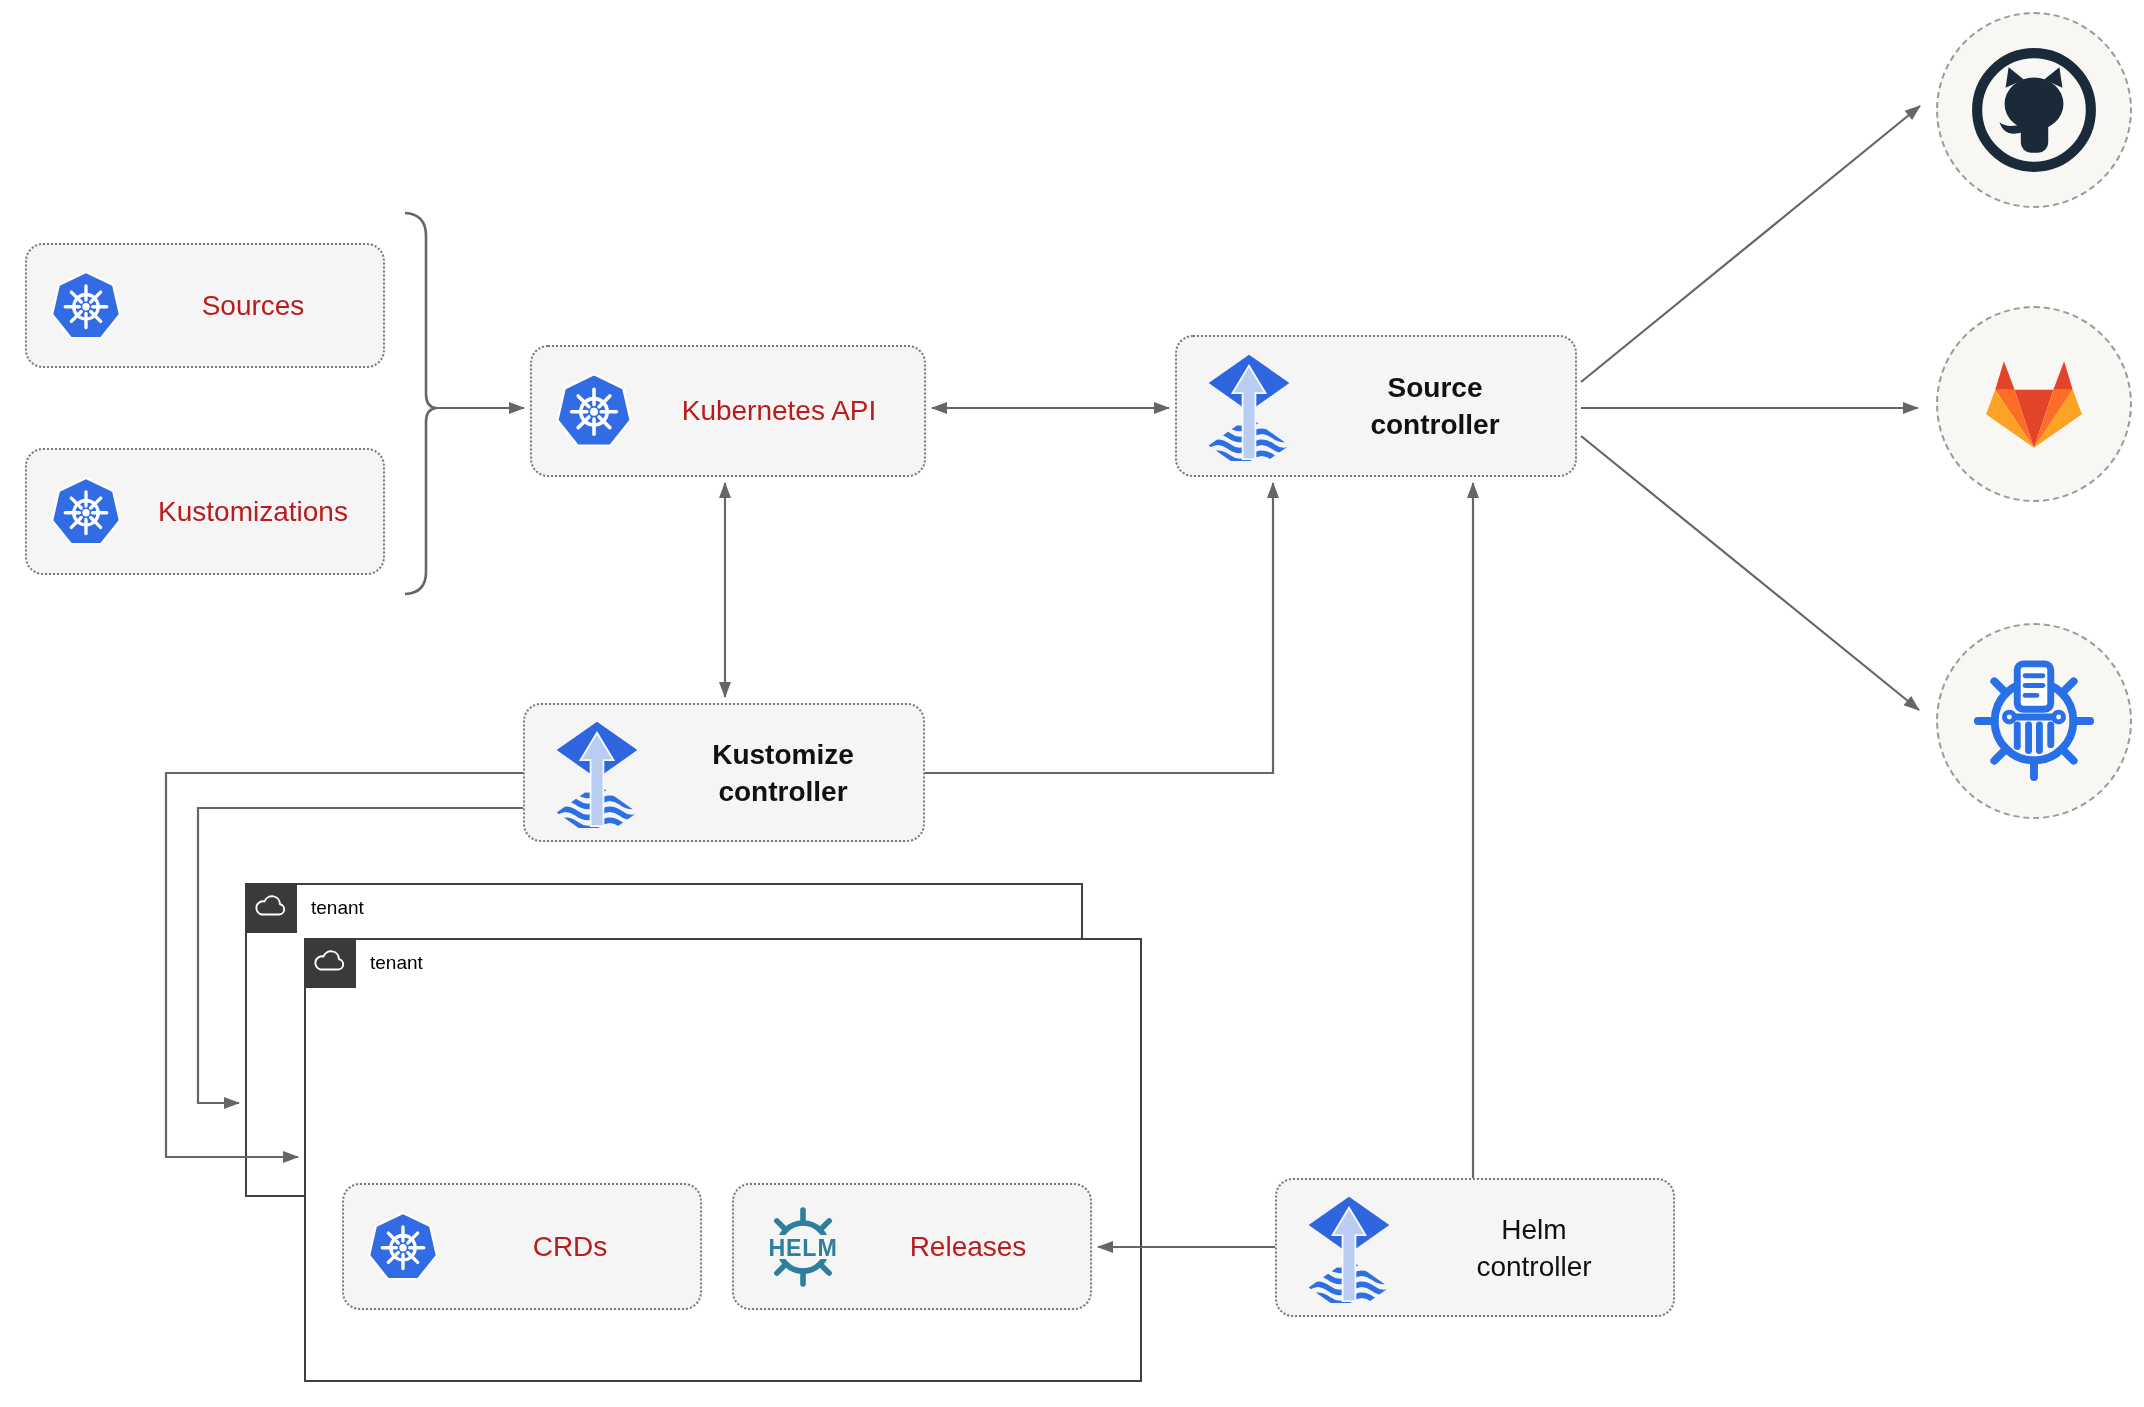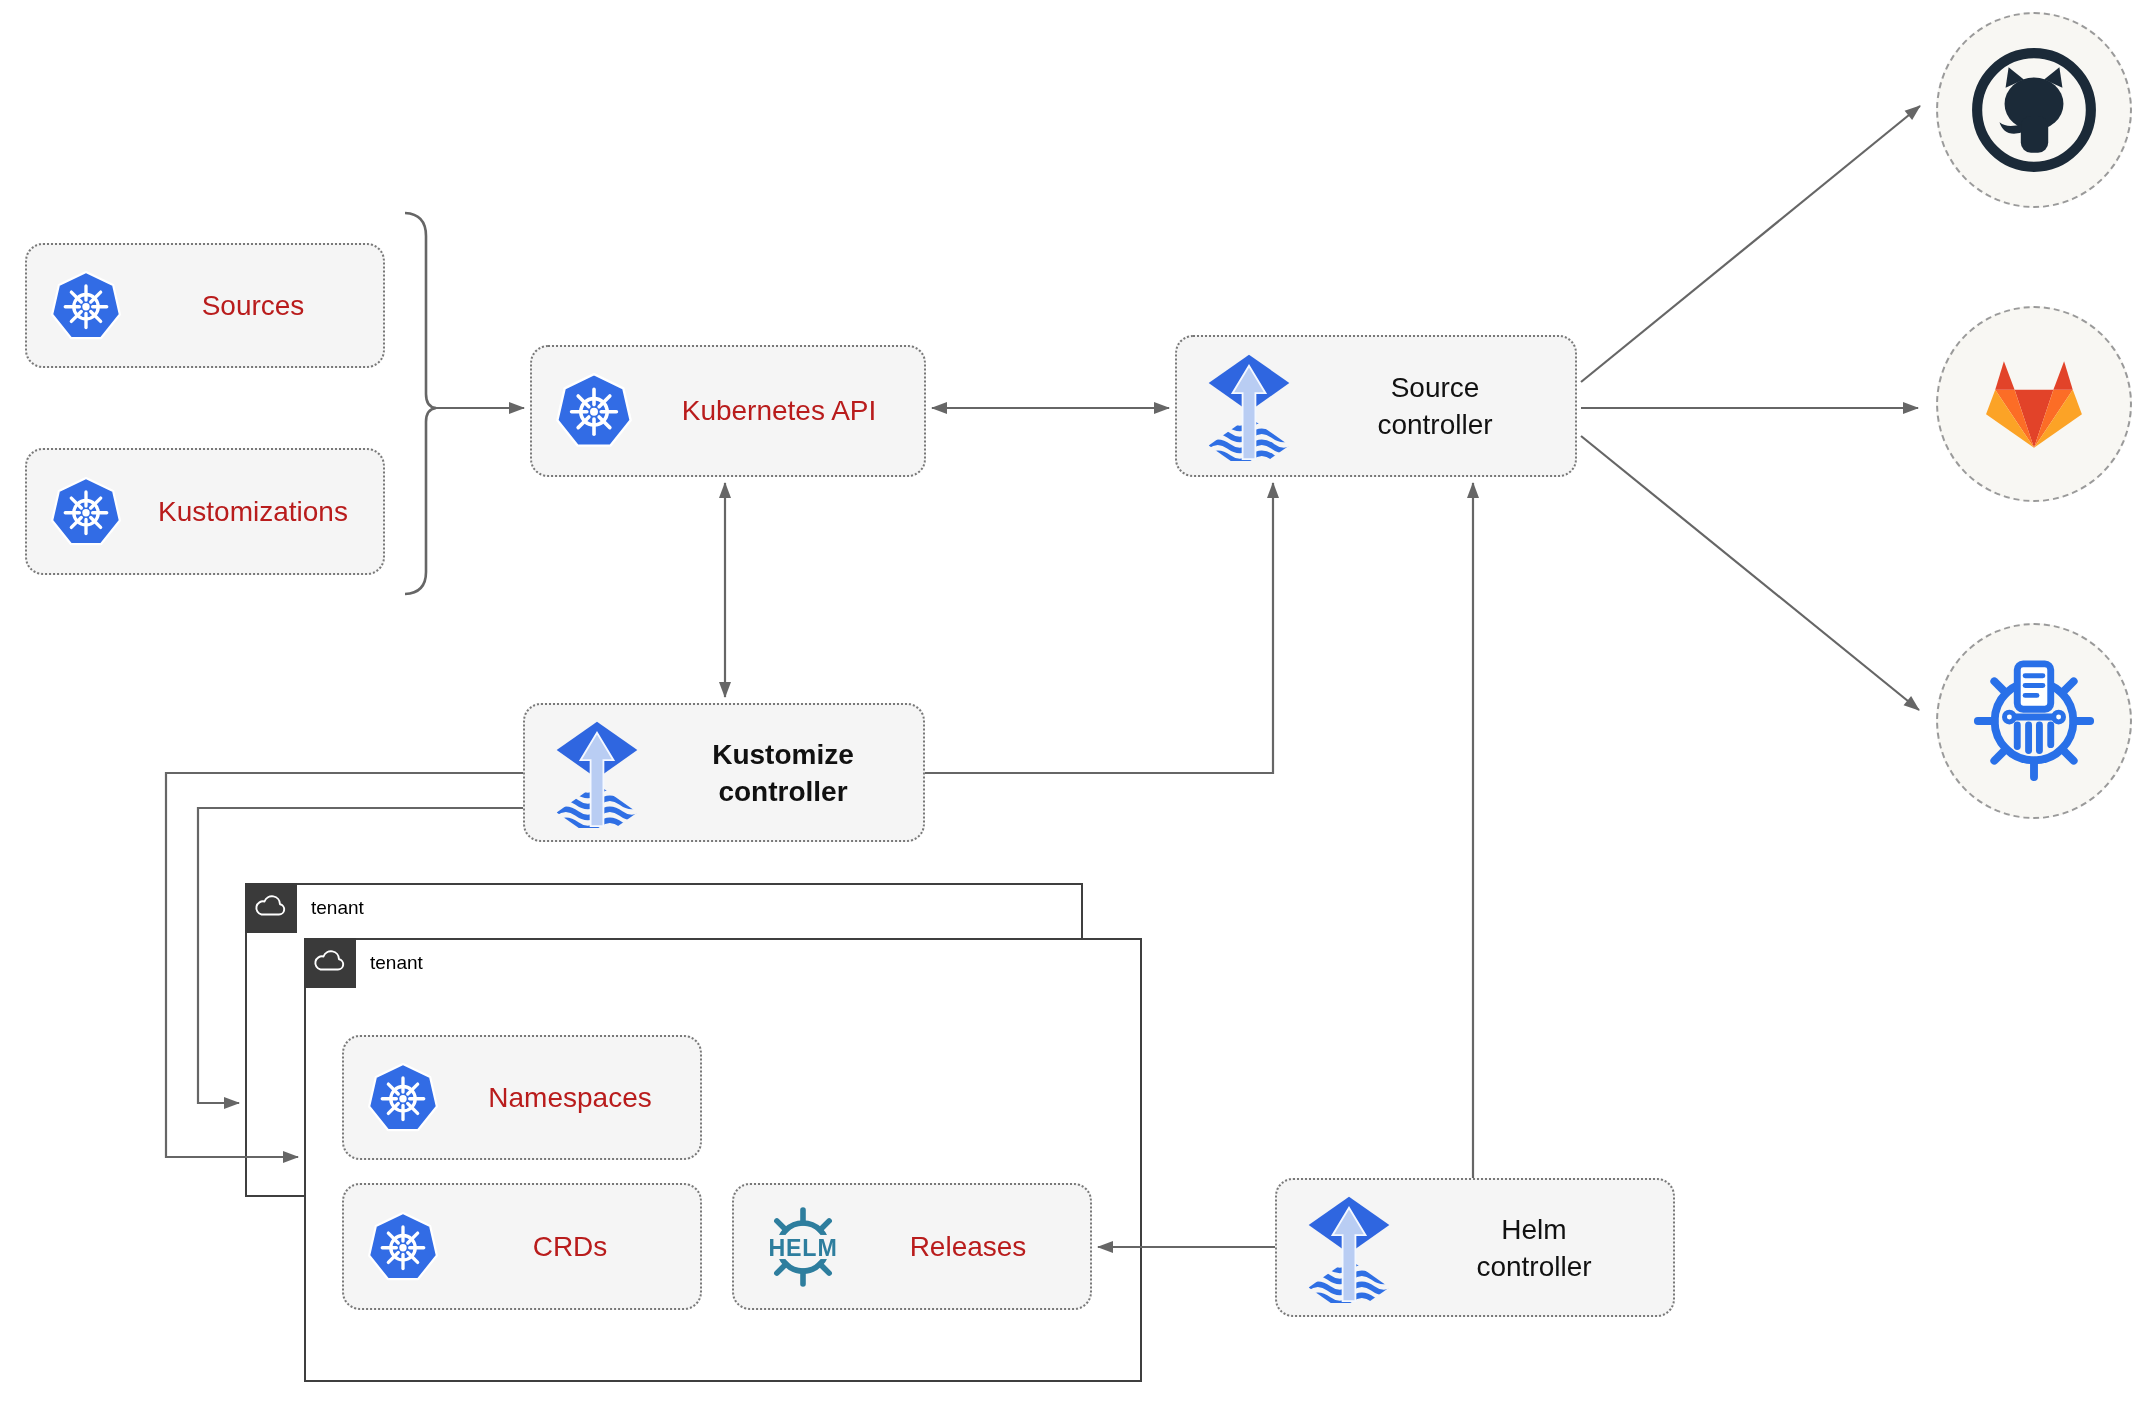--- a/index.html
+++ b/index.html
@@ -162,21 +162,21 @@
 
   <div class="node" style="left:25px;top:448px;width:360px;height:127px;">
     <span class="nicon k8s-pad">
       <svg width="74" height="74" viewBox="0 0 100 100">
           <use href="#k8s-logo"></use>
         </svg>
       </span>
     <span class="lbl">Kustomizations</span>
   </div>
 
-  <div class="node" style="left:1175px;top:335px;width:402px;height:142px;">
+  <div class="node" style="left:1175px;top:335px;width:402px;height:142px;font-weight:bold;">
     <span class="nicon flux-pad">
       <svg width="92" height="110" viewBox="-50 -60 100 120">
           <use href="#flux-logo"></use>
         </svg>
       </span>
     <span class="lbl2">
       <span style="display:block">Source</span>
       <span style="display:block">controller</span>
     </span>
   </div>
@@ -198,28 +198,20 @@
       <svg width="92" height="110" viewBox="-50 -60 100 120">
           <use href="#flux-logo"></use>
         </svg>
       </span>
     <span class="lbl2">
       <span style="display:block">Helm</span>
       <span style="display:block">controller</span>
     </span>
   </div>
 
-  <div class="node" style="left:342px;top:1035px;width:360px;height:125px;">
-    <span class="nicon k8s-pad">
-      <svg width="74" height="74" viewBox="0 0 100 100">
-          <use href="#k8s-logo"></use>
-        </svg>
-      </span>
-    <span class="lbl">Namespaces</span>
-  </div>
 
 
   <div class="node" style="left:342px;top:1183px;width:360px;height:127px;">
     <span class="nicon k8s-pad">
       <svg width="74" height="74" viewBox="0 0 100 100">
           <use href="#k8s-logo"></use>
         </svg>
       </span>
     <span class="lbl">CRDs</span>
   </div>

